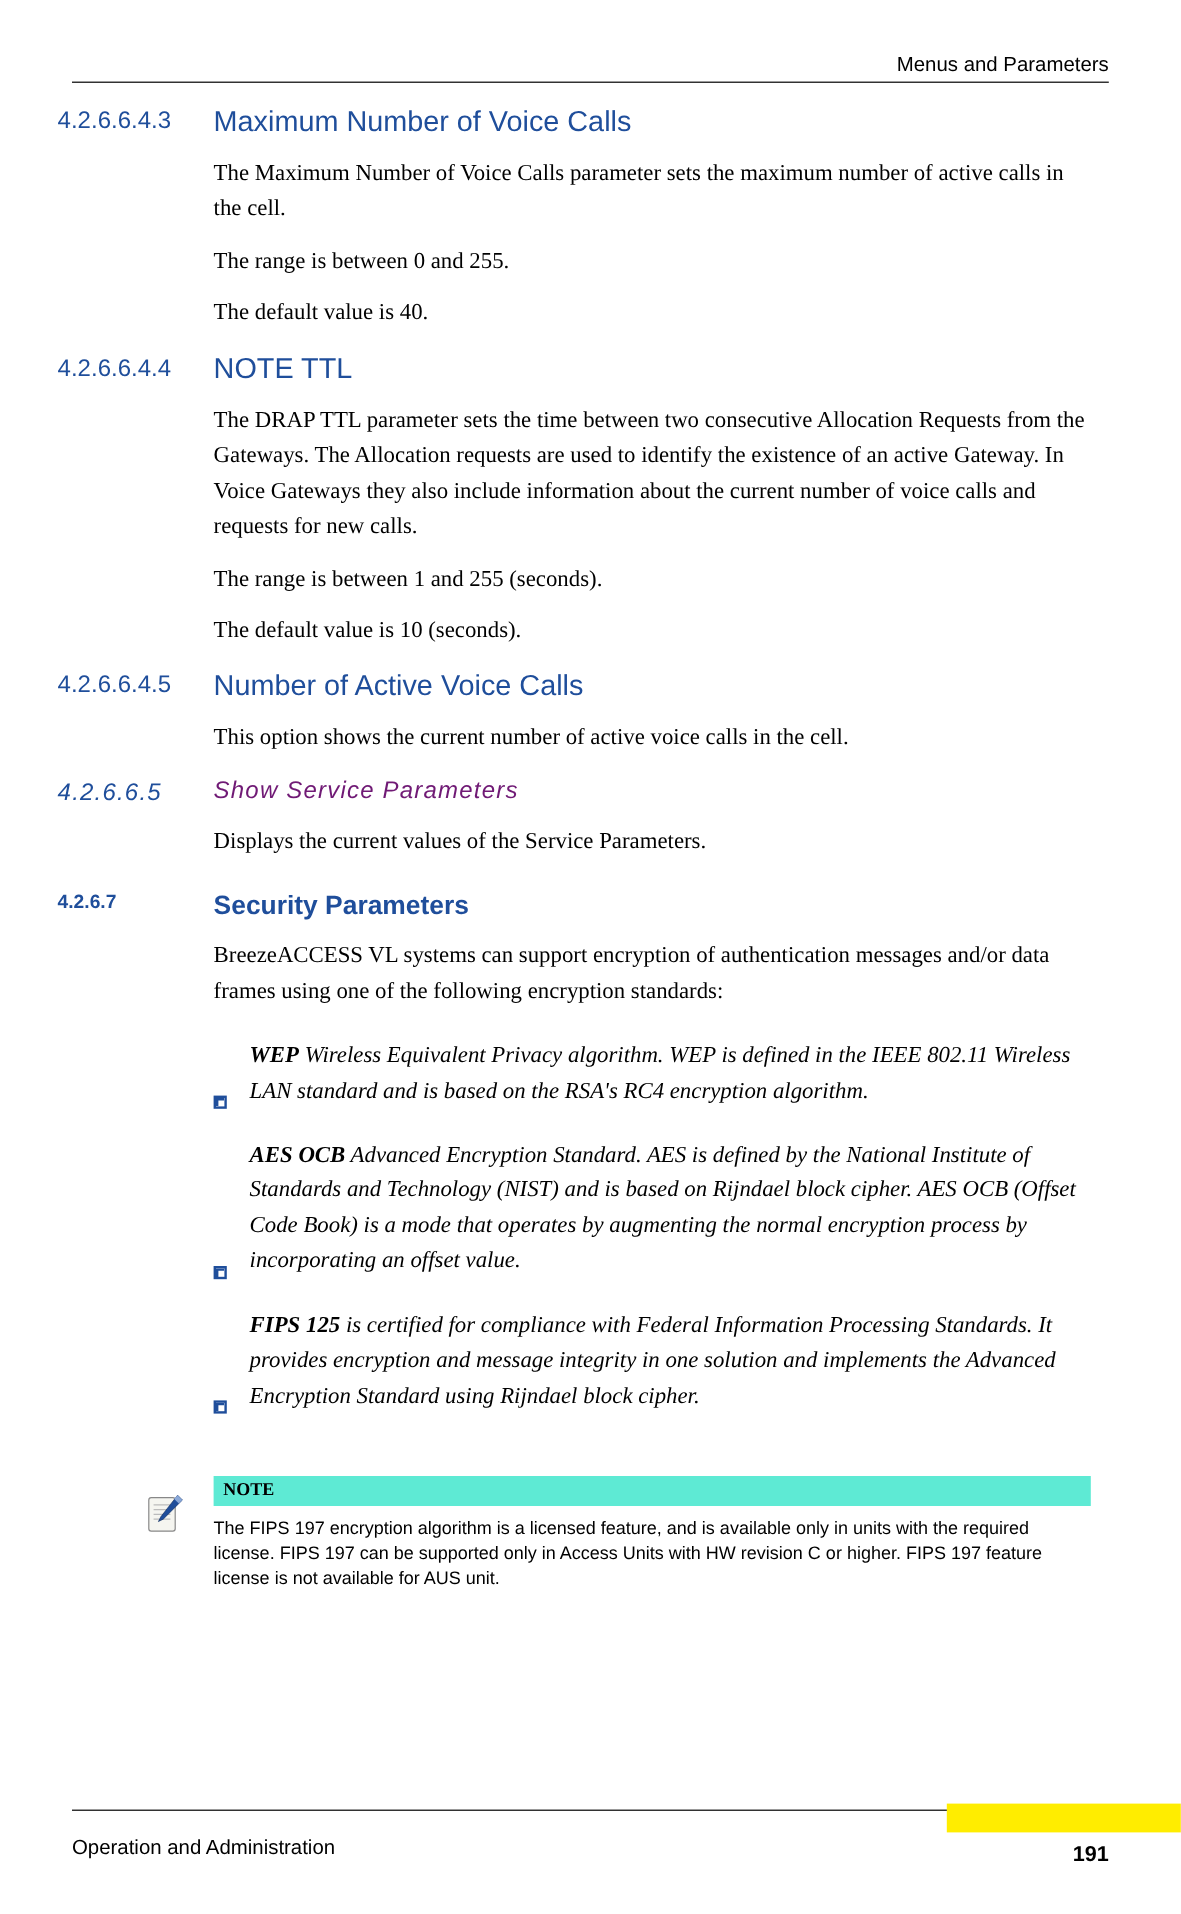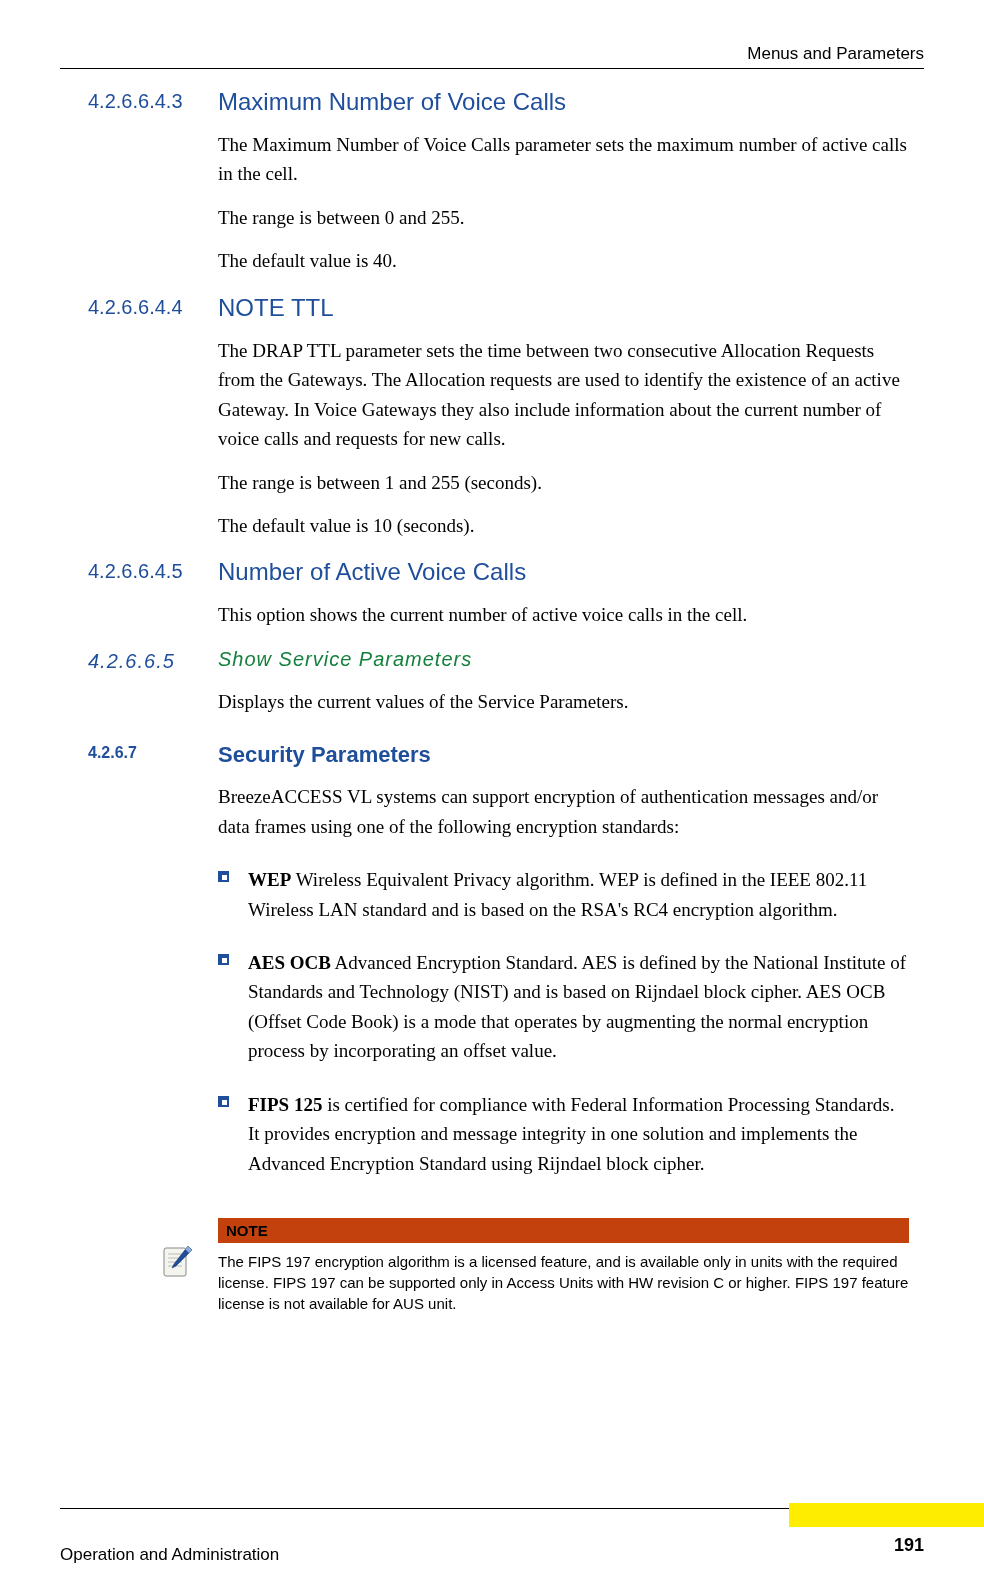--- a/index.html
+++ b/index.html
@@ -28,21 +28,21 @@
     .header-rule {
       border: none;
       border-top: 1px solid #000;
       margin: 0;
     }
     .content {
       position: absolute;
       top: 70px;
       left: 0;
       right: 15px;
-      padding: 0 60px 0 88px;
+      padding: 0 60px 0 48px;
     }
     .row {
       display: flex;
       align-items: flex-start;
     }
     .num-col {
       width: 130px;
       flex-shrink: 0;
       padding-top: 2px;
     }
@@ -76,35 +76,36 @@
     }
     .h-num-mid {
       font-family: Verdana, Arial, sans-serif;
       color: #1f4e9b;
       font-size: 20px;
       font-style: italic;
       letter-spacing: 1px;
     }
     .h-title-mid {
       font-family: Verdana, Arial, sans-serif;
-      color: #15803d;
+      color: #701a75;
       font-size: 20px;
       font-style: italic;
       letter-spacing: 1px;
     }
     .para {
       font-size: 19px;
       line-height: 1.55;
       margin-top: 14px;
     }
     .sec-gap { margin-top: 18px; }
     .bullet-row {
       display: flex;
-      align-items: flex-start;
+      align-items: flex-end;
       margin-top: 24px;
+      font-style: italic;
     }
     .bullet-mark {
       width: 30px;
       flex-shrink: 0;
       padding-top: 6px;
     }
     .square {
       width: 11px;
       height: 11px;
       border: 2px solid #1f4e9b;
@@ -127,25 +128,26 @@
       flex-shrink: 0;
       display: flex;
       justify-content: flex-end;
       padding-right: 20px;
       padding-top: 24px;
     }
     .note-content {
       flex: 1;
     }
     .note-head {
-      background: #c2410c;
-      font-family: Liberation Sans, sans-serif;
+      background: #5eead4;
+      font-family: Liberation Serif, serif;
       font-weight: bold;
       font-size: 15px;
       padding: 4px 8px;
+      margin-top: 12px;
     }
     .note-body {
       font-family: Arial, Helvetica, sans-serif;
       font-size: 15px;
       line-height: 1.4;
       padding: 8px 0 0 0;
     }
     .footer {
       position: absolute;
       bottom: 30px;
@@ -155,21 +157,21 @@
     }
     .footer-rule-wrap {
       width: 740px;
     }
     .footer-rule {
       border: none;
       border-top: 1px solid #000;
     }
     .footer-line {
       display: flex;
-      align-items: flex-end;
+      align-items: center;
       justify-content: space-between;
       margin-top: 6px;
     }
     .footer-left {
       font-family: Arial, Helvetica, sans-serif;
       font-size: 17px;
     }
     .footer-right {
       position: relative;
       width: 135px;

